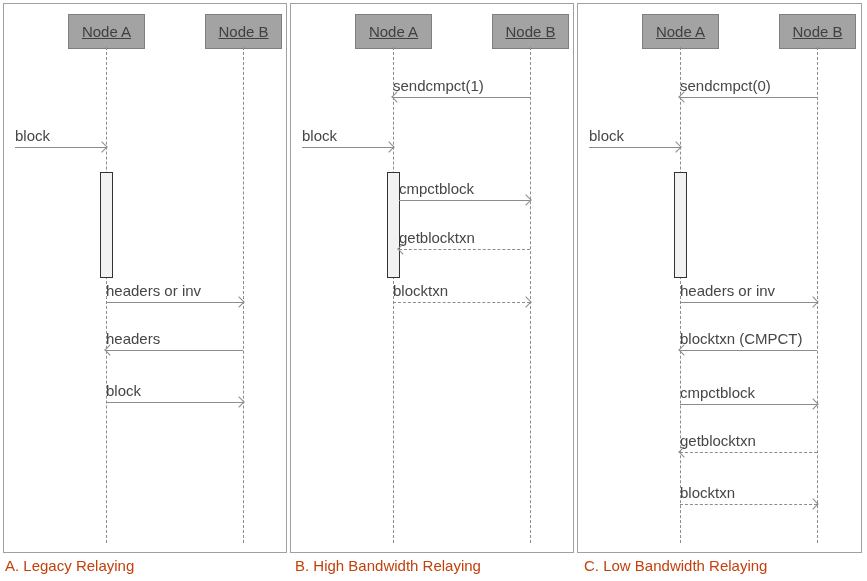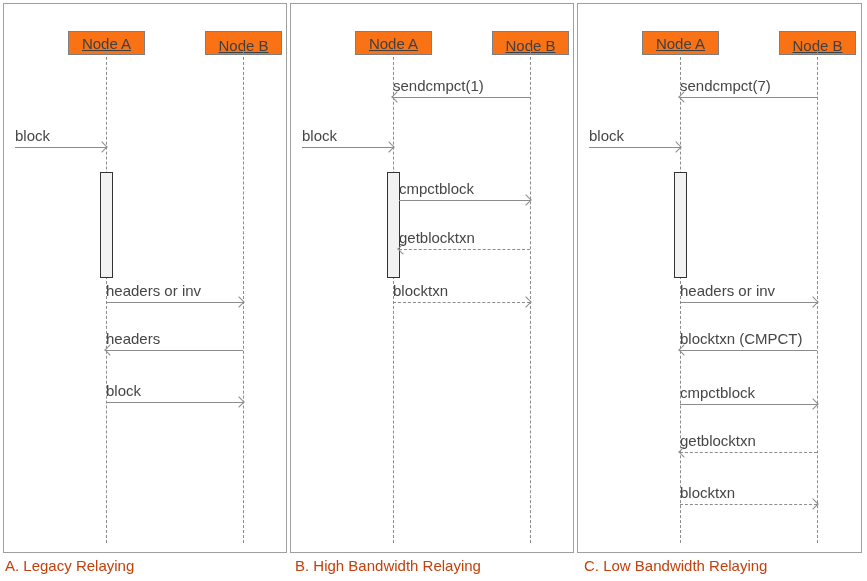--- a/index.html
+++ b/index.html
@@ -17,35 +17,35 @@
     border: 1px solid #a0a0a0;
     box-sizing: border-box;
     background: #ffffff;
   }
   .panel-a { left: 3px;   width: 284px; }
   .panel-b { left: 290px; width: 284px; }
   .panel-c { left: 577px; width: 285px; }
 
   .nodebox {
     position: absolute;
-    top: 27px;
-    width: 77px; height: 24px;
+    top: 10px;
+    width: 77px; height: 35px;
     border: 1px solid #7f7f7f;
-    background: #f97316;
+    background: #a3a3a3;
     box-sizing: border-box;
     display: flex; align-items: center; justify-content: center;
   }
   .nodebox .nodelabel {
     font-size: 15px;
     color: #404040;
     text-decoration: underline;
     white-space: nowrap;
   }
   .node-a-box { left: 64px; }
-  .node-b-box { left: 201px; align-items: flex-end; }
+  .node-b-box { left: 201px; }
 
   .lifeline {
     position: absolute;
     top: 43px;
     height: 496px;
     width: 0;
     border-left: 1px dashed #8c8c8c;
   }
   .lifeline-a { left: 102px; }
   .lifeline-b { left: 239px; }
@@ -183,21 +183,21 @@
       <span class="nodelabel">Node A</span>
     </div>
     <div class="nodebox node-b-box">
       <span class="nodelabel">Node B</span>
     </div>
     <div class="lifeline lifeline-a"></div>
     <div class="lifeline lifeline-b"></div>
     <div class="activation"></div>
 
     <div class="msg rtl solid" style="top:93px; left:102px; width:137px;">
-      <span class="label">sendcmpct(7)</span>
+      <span class="label">sendcmpct(0)</span>
       <span class="line"></span>
       <span class="head"></span>
     </div>
     <div class="msg ltr solid" style="top:143px; left:11px; width:91px;">
       <span class="label">block</span>
       <span class="line"></span>
       <span class="head"></span>
     </div>
     <div class="msg ltr solid" style="top:298px; left:102px; width:137px;">
       <span class="label">headers or inv</span>

